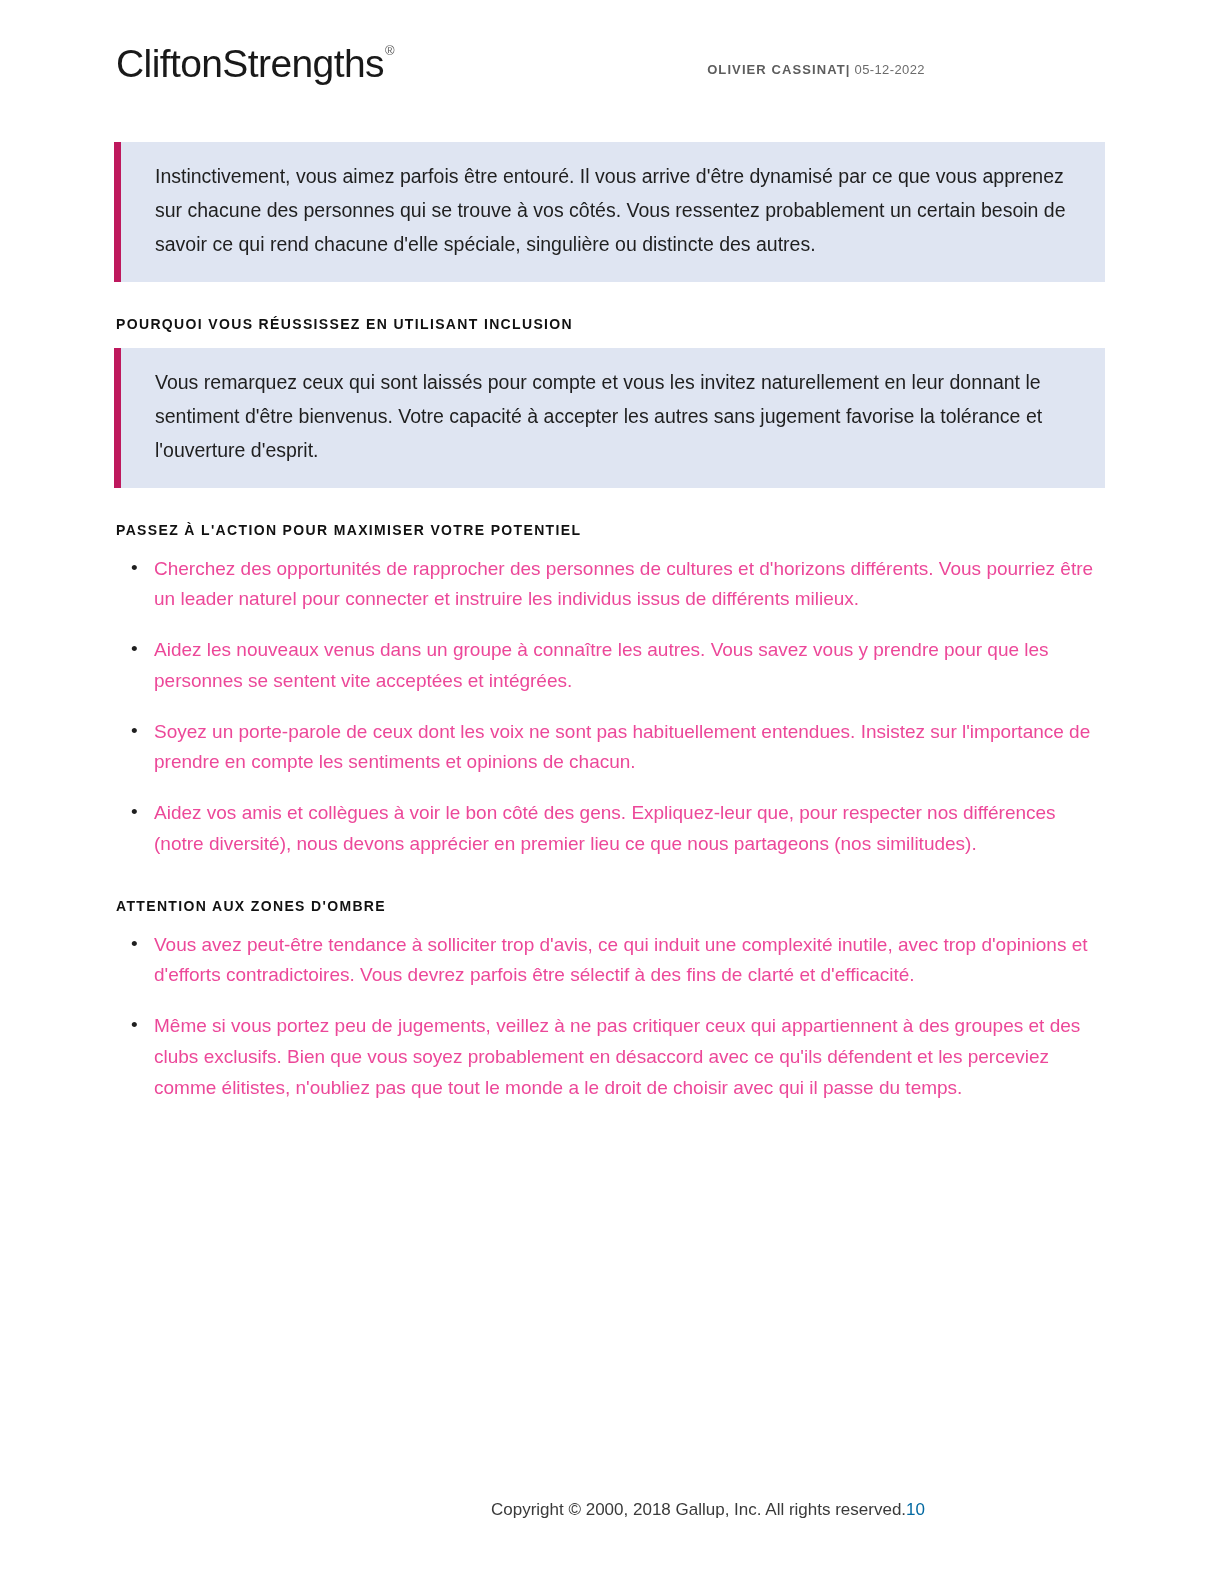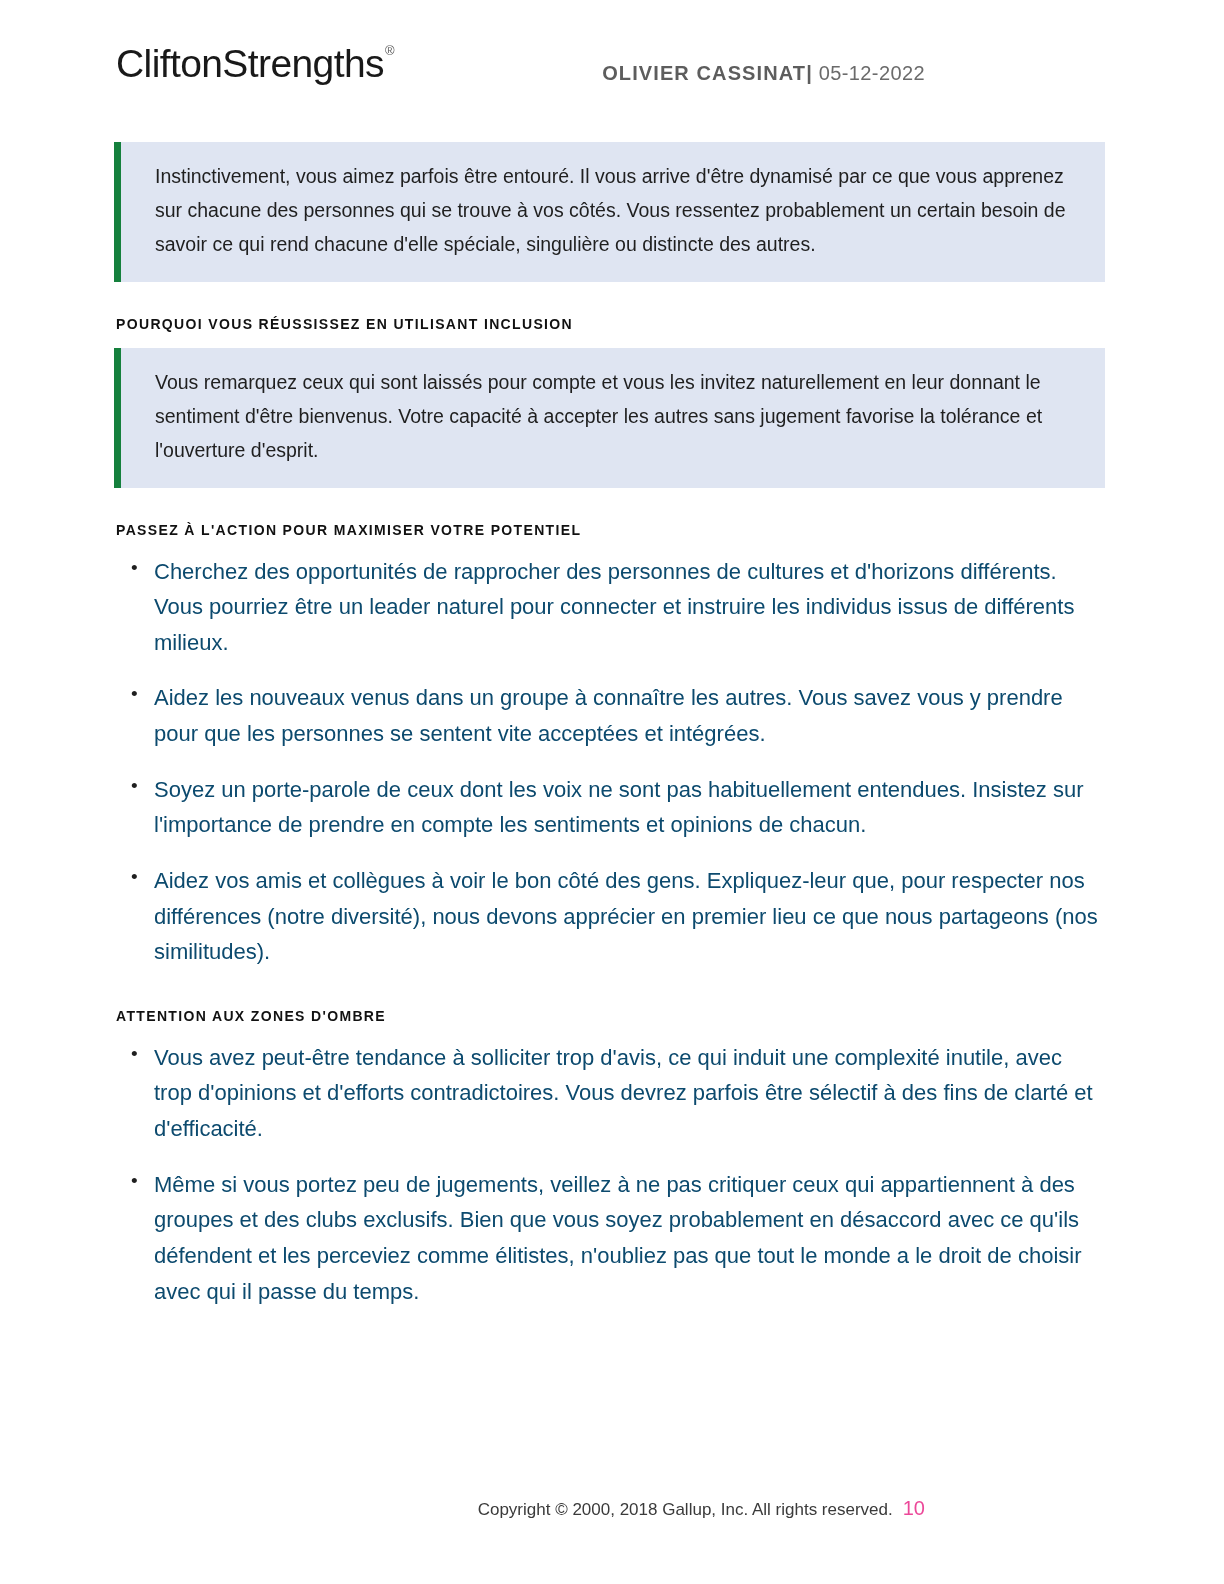--- a/index.html
+++ b/index.html
@@ -49,21 +49,21 @@
   .logo .reg {
     font-size: 13px;
     vertical-align: super;
     position: relative;
     top: -8px;
     left: 1px;
     color: #5a5a5a;
   }
 
   .header-meta {
-    font-size: 20px;
+    font-size: 13px;
     color: #6b6b6b;
     letter-spacing: 0.7px;
     padding-top: 18px;
     white-space: nowrap;
   }
   .header-meta .name {
     font-weight: 700;
     color: #5d5d5d;
     letter-spacing: 1.1px;
   }
@@ -81,21 +81,21 @@
   .content {
     position: absolute;
     top: 142px;
     left: 114px;
     width: 991px;
   }
 
   
   .callout {
     background: #dfe5f2;
-    border-left: 7px solid #15803d;
+    border-left: 7px solid #be185d;
     padding: 18px 26px 20px 34px;
     margin-bottom: 34px;
   }
   .callout p {
     font-size: 19.5px;
     line-height: 1.74;
     color: #1f1f1f;
     font-weight: 400;
   }
 
@@ -122,23 +122,23 @@
 
   
   ul.bullets {
     list-style: none;
     margin: 0 0 0 4px;
     padding: 0;
   }
   ul.bullets li {
     position: relative;
     padding-left: 36px;
-    font-size: 22px;
+    font-size: 19px;
     line-height: 1.62;
-    color: #0c4a6e;
+    color: #ec4899;
     margin-bottom: 20px;
   }
   ul.bullets li:last-child { margin-bottom: 0; }
   ul.bullets li::before {
     content: "\2022";
     position: absolute;
     left: 13px;
     top: -1px;
     font-size: 19px;
     color: #1f1f1f;
@@ -153,23 +153,22 @@
     left: 117px;
     right: 119px;
     bottom: 64px;
     display: flex;
     align-items: baseline;
     justify-content: flex-end;
     font-size: 17px;
     color: #3a3a3a;
   }
   .footer .page-num {
-    font-size: 20px;
-    color: #ec4899;
-    margin-left: 10px;
+    font-size: 17px;
+    color: #0369a1;
   }
 </style>
 </head>
 <body>
 
 <div class="page">
 
   <div class="header">
     <div class="logo">
       <span>CliftonStrengths</span><span class="reg">®</span>

